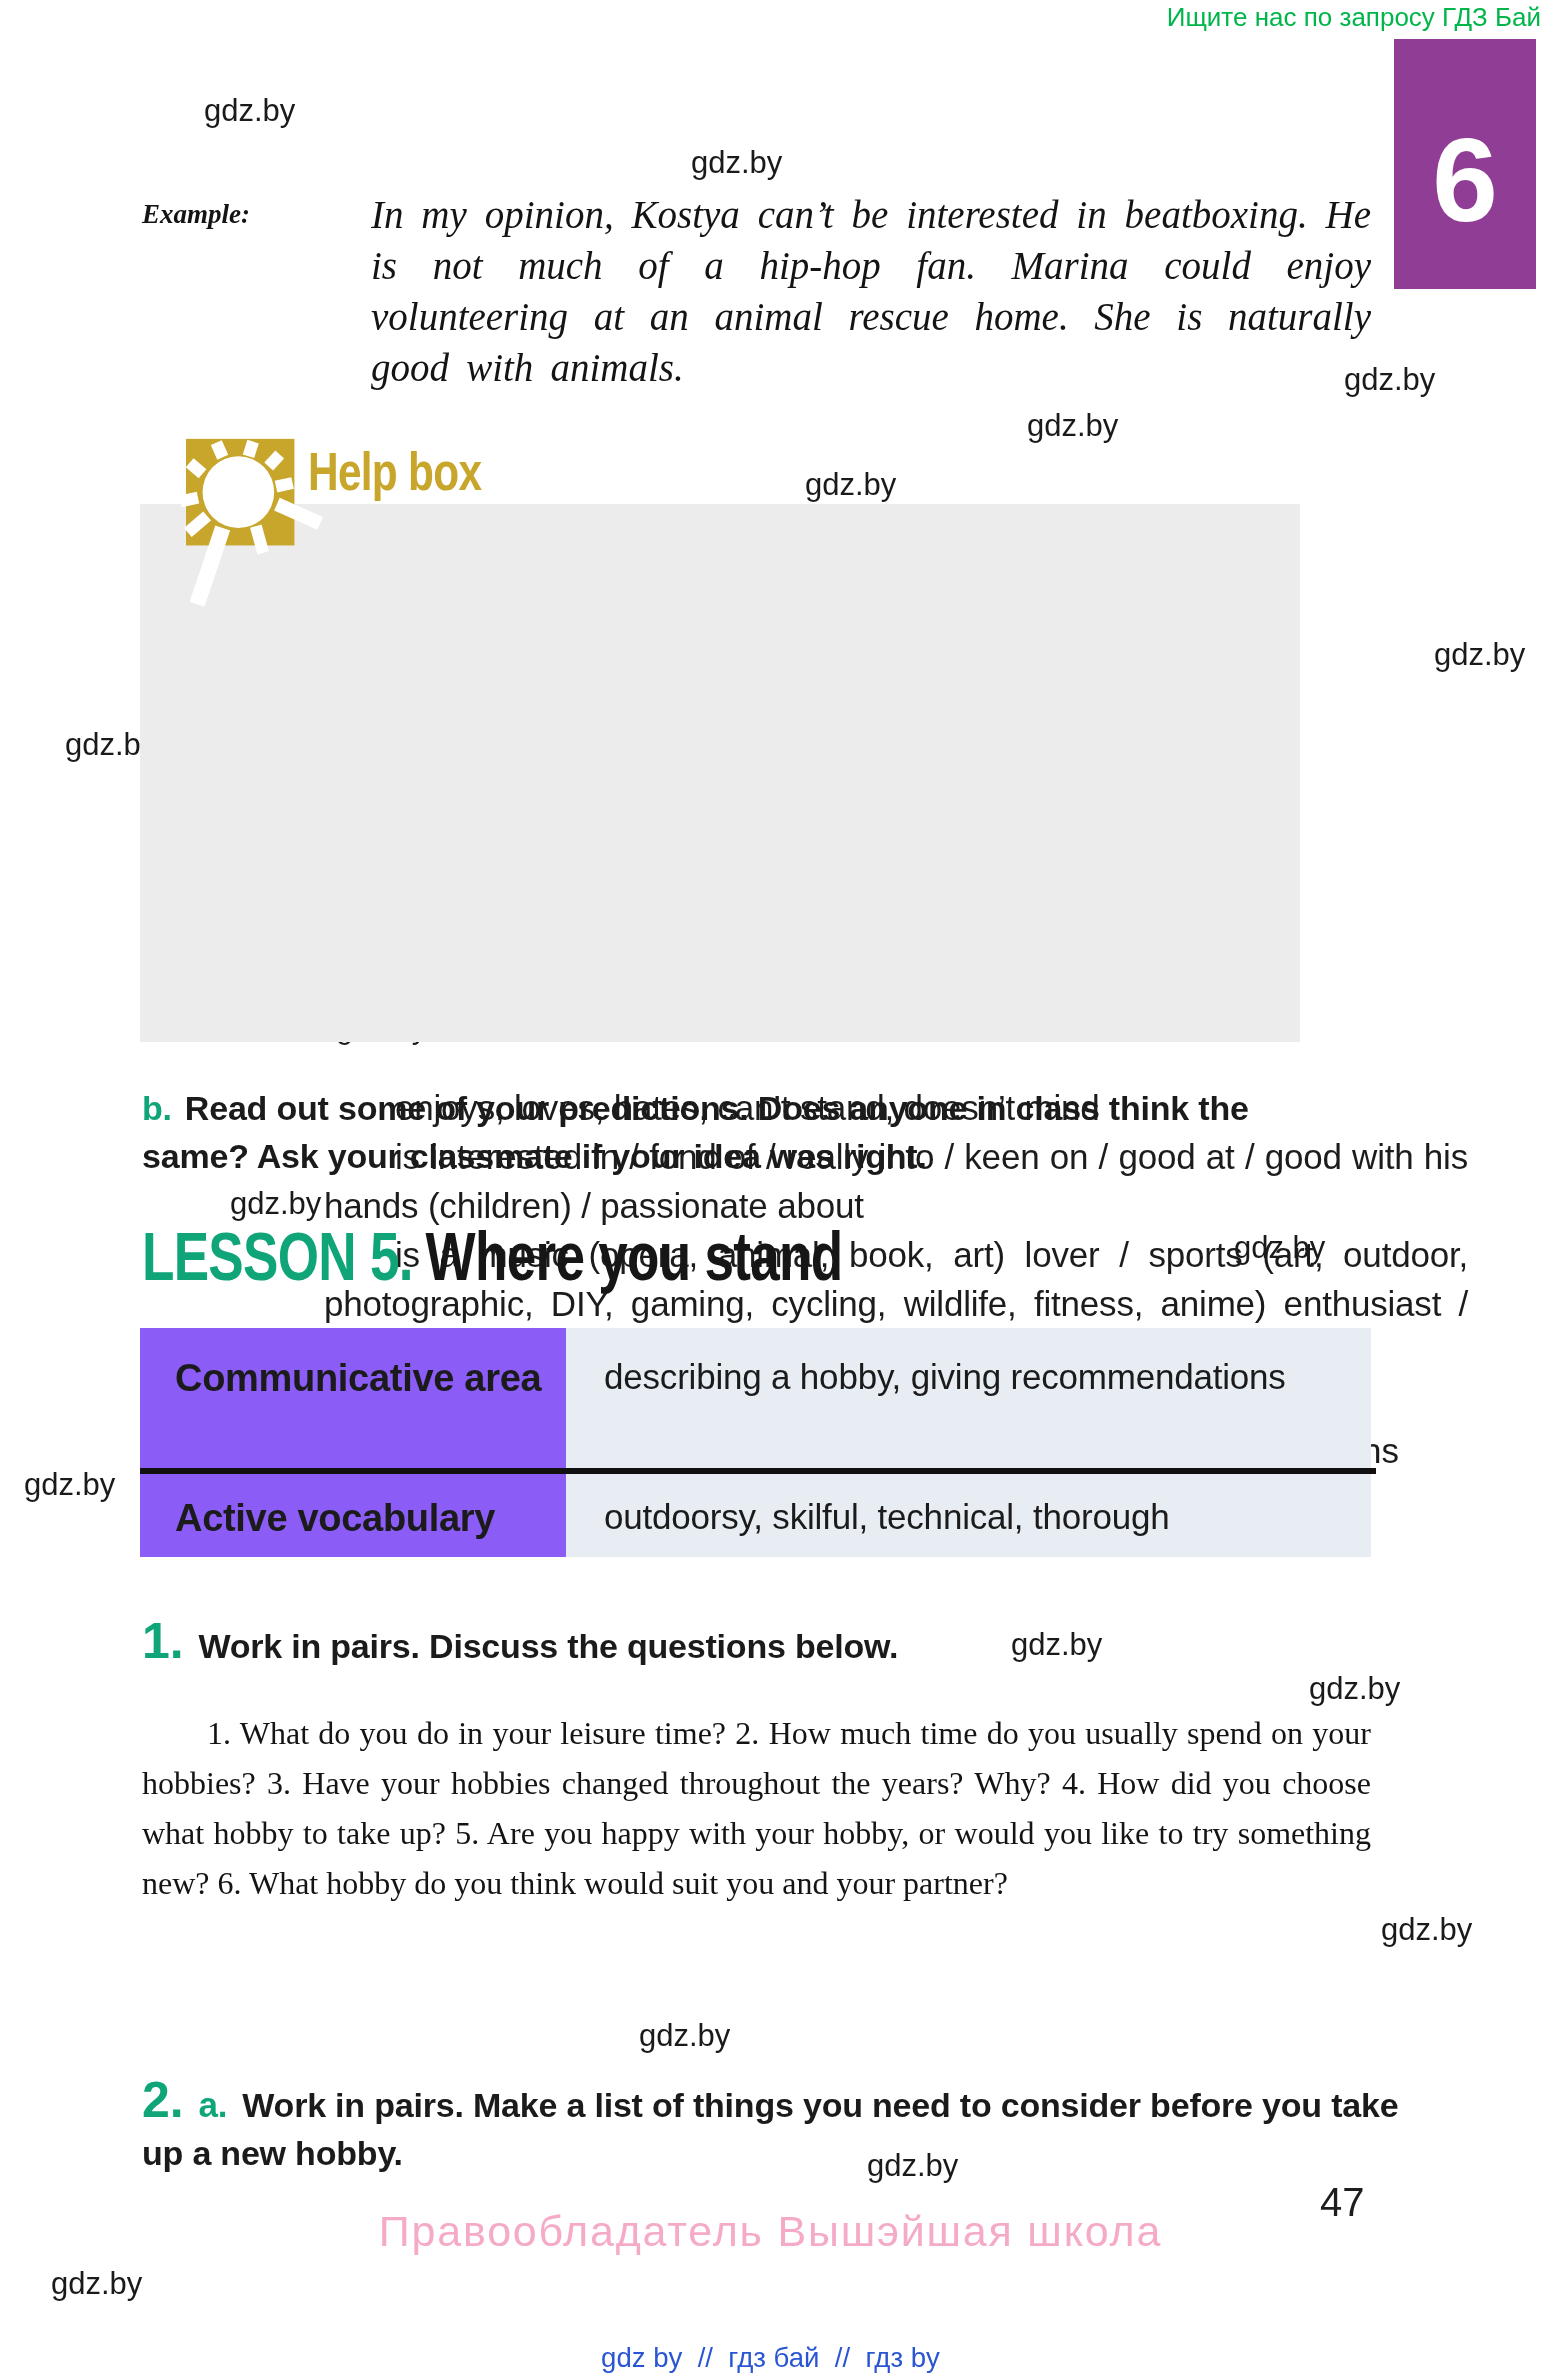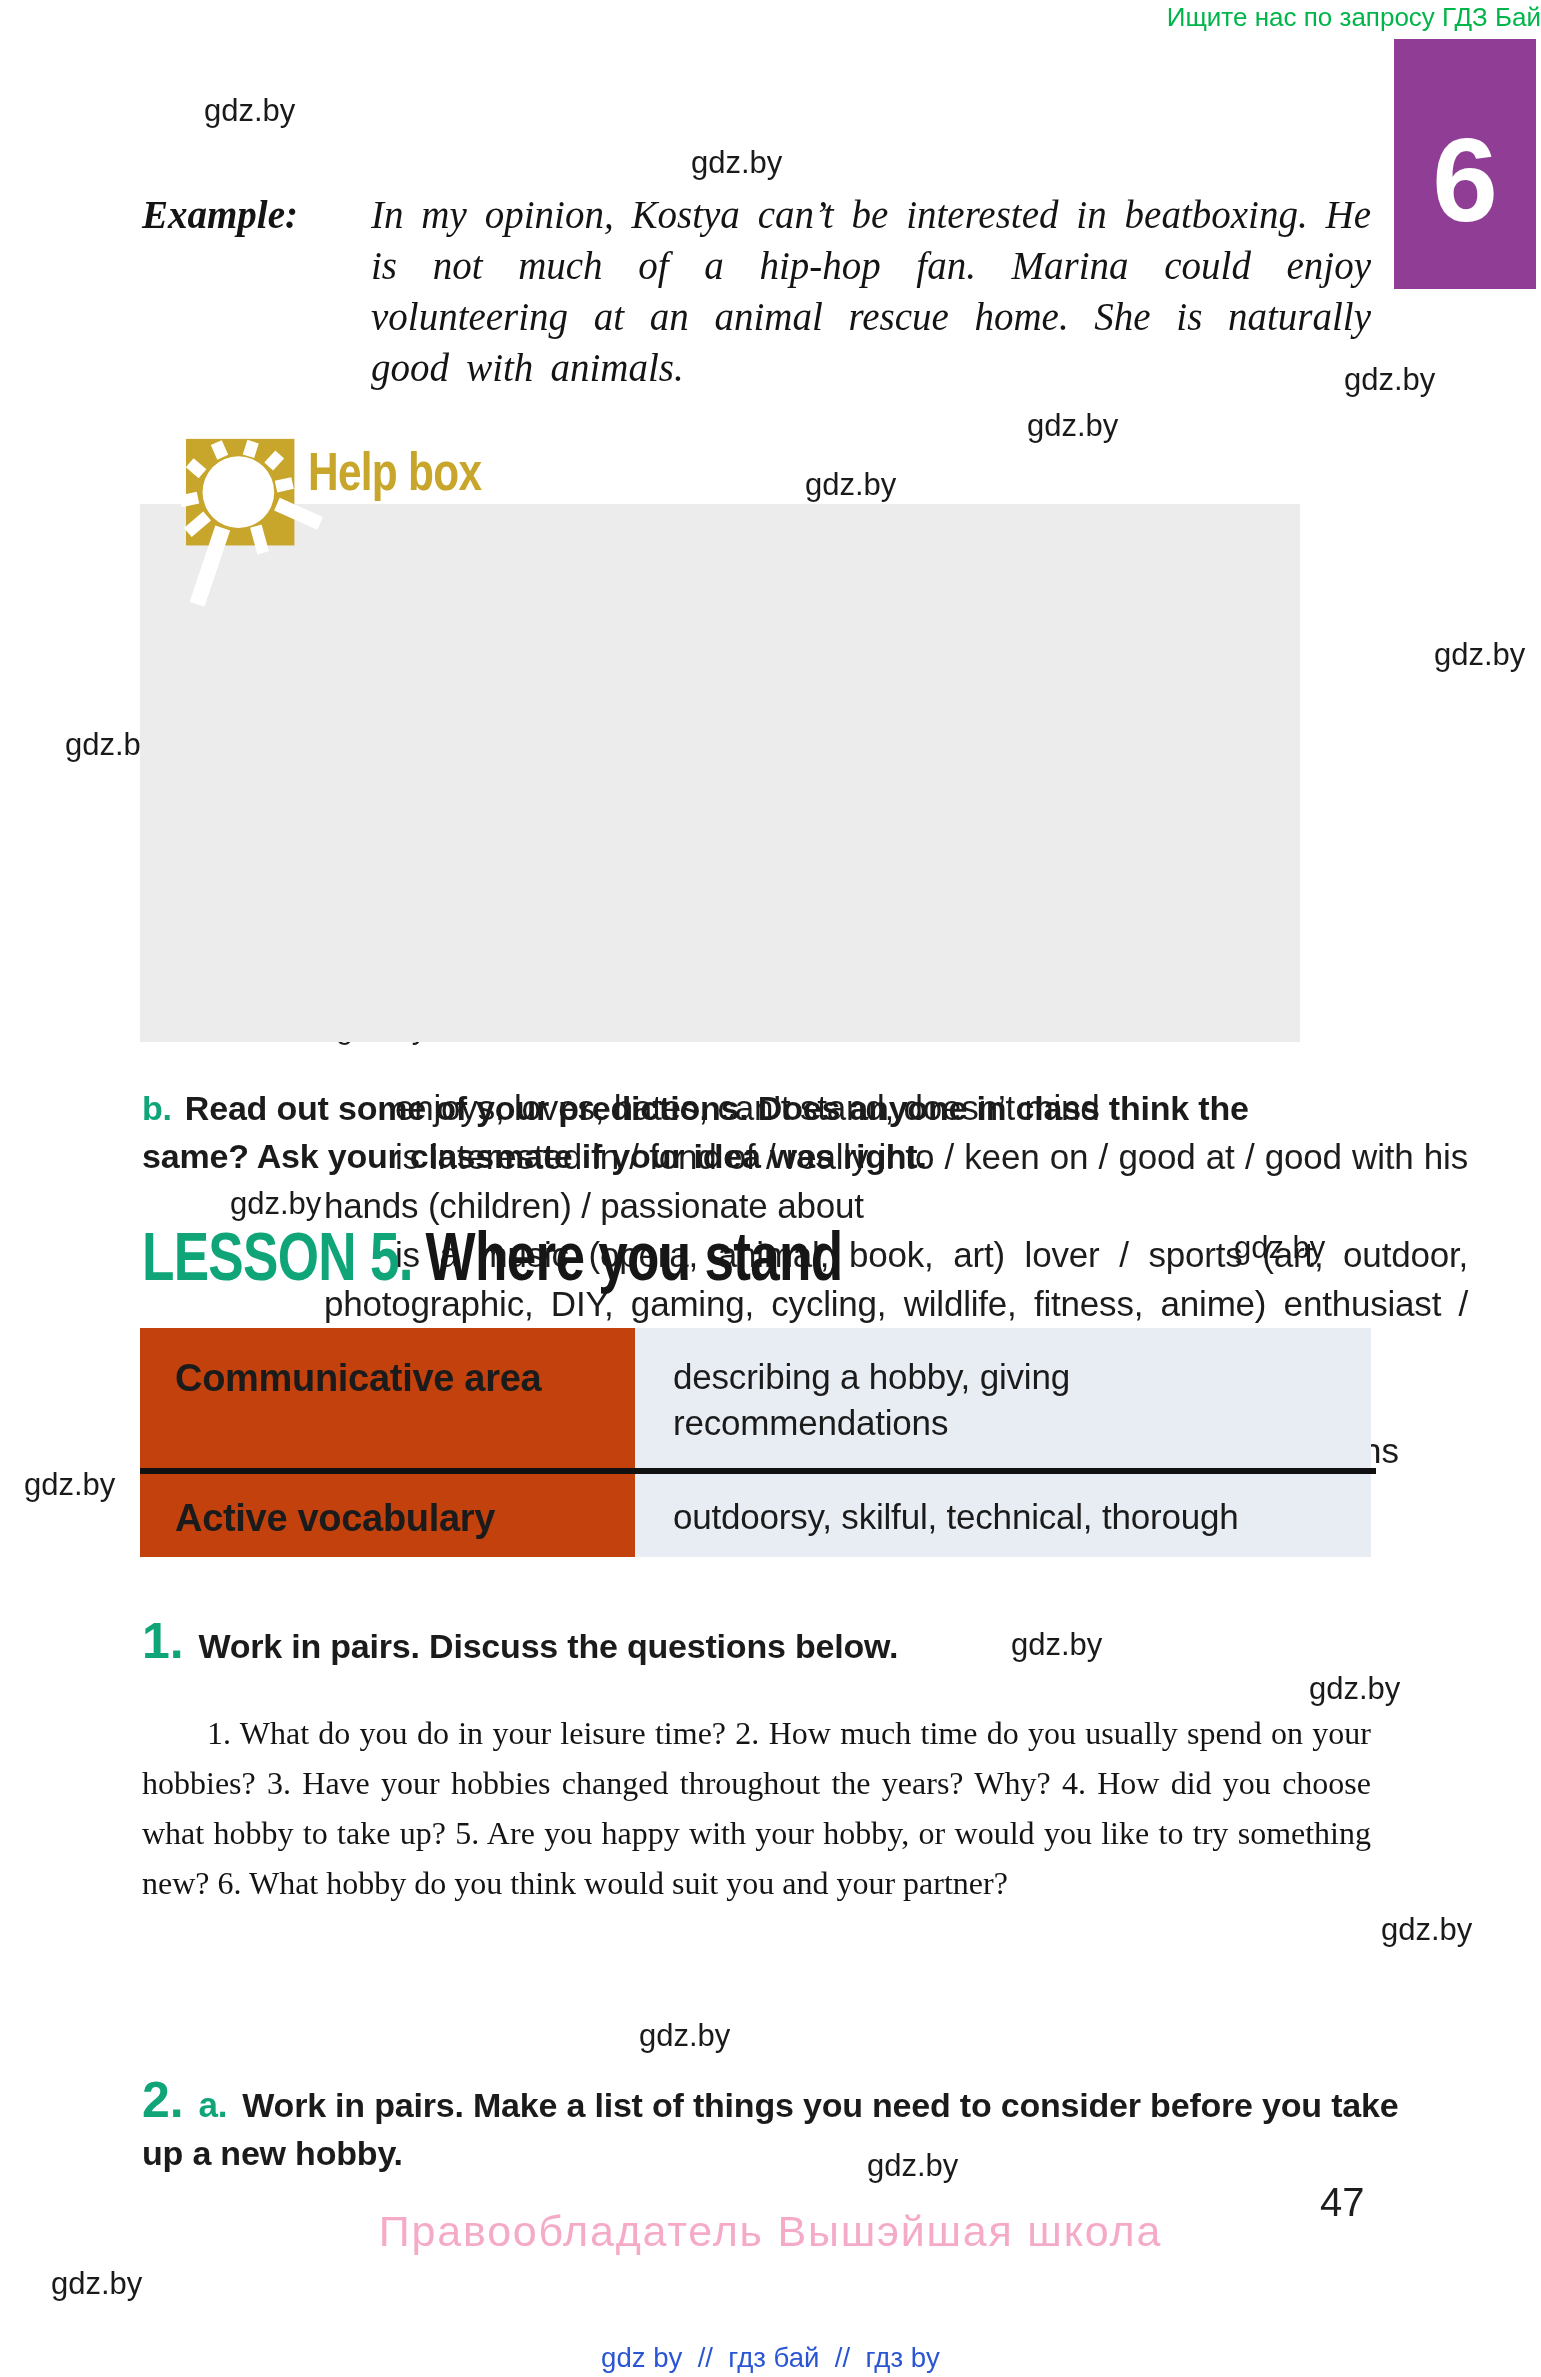--- a/index.html
+++ b/index.html
@@ -14,21 +14,21 @@
   .badge{position:absolute;left:1394px;top:39px;width:142px;height:250px;background:#8f3d95;
          display:flex;align-items:center;justify-content:center;}
   .badge span{color:#ffffff;font-weight:700;font-size:118px;margin-top:31px;
               font-family:"Liberation Sans",sans-serif;}
 
   
   .wm{position:absolute;font-size:31px;line-height:31px;color:#1a1a1a;white-space:nowrap;}
 
   
   .ex-label{position:absolute;left:142px;top:189px;font-family:"Liberation Serif",serif;
-            font-style:italic;font-weight:700;font-size:39px;line-height:51px;color:#141414;}
+            font-style:italic;font-weight:700;font-size:27px;line-height:51px;color:#141414;}
   .ex-text{position:absolute;left:371px;top:189px;width:1000px;
            font-family:"Liberation Serif",serif;font-style:italic;font-size:39px;
            line-height:51px;color:#141414;text-align:justify;word-spacing:7.4px;}
 
   
   .helpbox{position:absolute;left:140px;top:504px;width:1160px;height:538px;background:#ececec;}
   .helptitle{position:absolute;left:308px;top:441px;font-size:53px;font-weight:700;
              color:#c8a62c;letter-spacing:-0.9px;transform:scaleX(0.8);transform-origin:left top;
              white-space:nowrap;}
   .helpicon{position:absolute;left:186px;top:437px;width:147px;height:193px;overflow:visible;}
@@ -46,21 +46,21 @@
   .lesson{position:absolute;left:142px;top:1219px;margin:0;white-space:nowrap;
           font-size:68px;line-height:74px;font-weight:700;letter-spacing:-0.9px;
           transform:scaleX(0.78);transform-origin:left top;color:#161616;}
   .lesson .num{margin-right:16.5px;}
 
   
   .itable{position:absolute;left:140px;top:1328px;width:1231px;height:234px;}
   .itable .row{display:flex;width:100%;}
   .itable .row1{height:140px;}
   .itable .row2{height:89px;justify-content:space-between;}
-  .itable .cell-l{width:495px;background:#c2410c;box-sizing:border-box;padding:22px 18.4px 0 35px;
+  .itable .cell-l{width:426px;background:#8b5cf6;box-sizing:border-box;padding:22px 18.4px 0 35px;
                   font-weight:700;font-size:38px;line-height:57px;letter-spacing:-0.3px;color:#1b1b1b;}
   .itable .cell-r{flex:1;background:#e8edf4;box-sizing:border-box;padding:26px 27.6px 0 38px;
                   font-size:35px;line-height:46px;letter-spacing:-0.2px;color:#1b1b1b;}
   .itable .divider{position:absolute;left:0;top:140px;width:1236px;height:5.5px;background:#111;}
 
   
   .taskhead{position:absolute;left:142px;top:1616px;width:1287px;}
   .tasknum{font-weight:700;font-size:50px;line-height:51px;margin-right:14.7px;}
   .taskhead .boldsans{vertical-align:baseline;}
 

